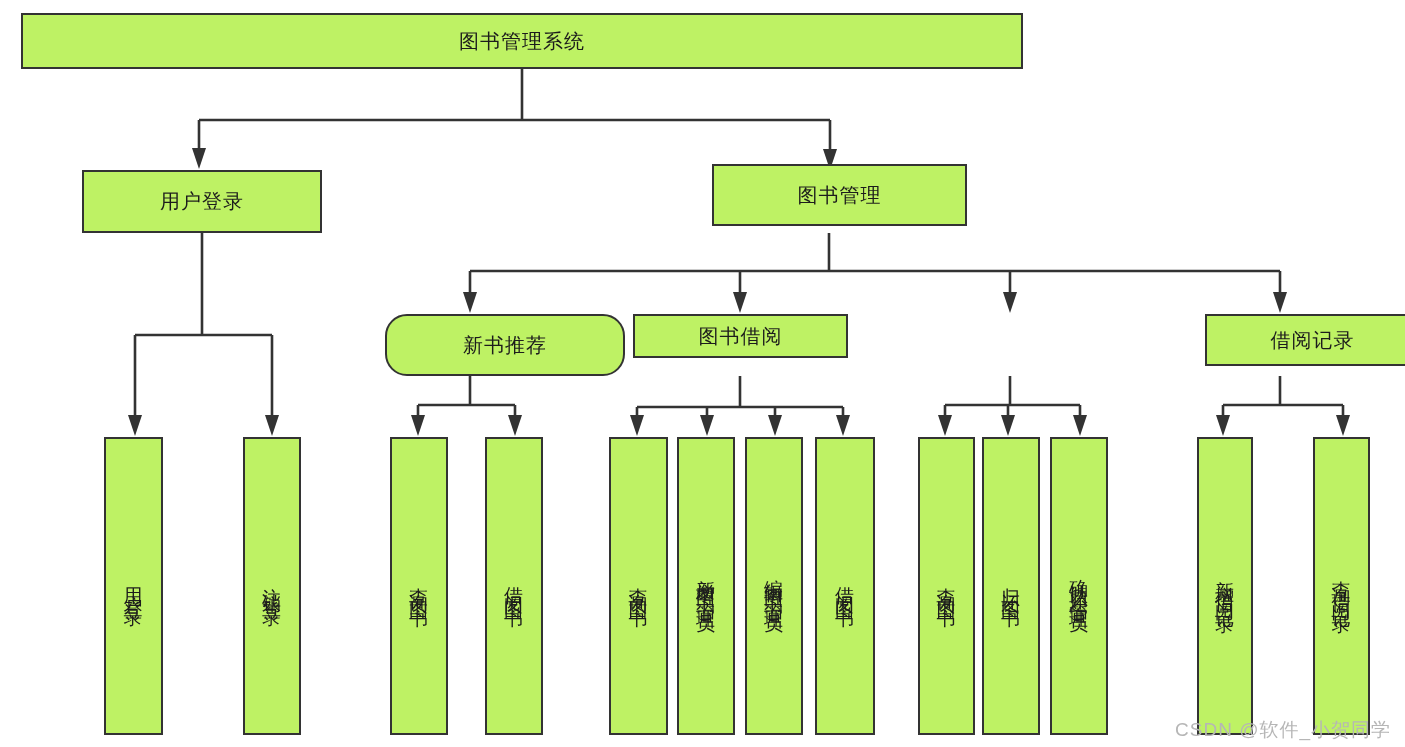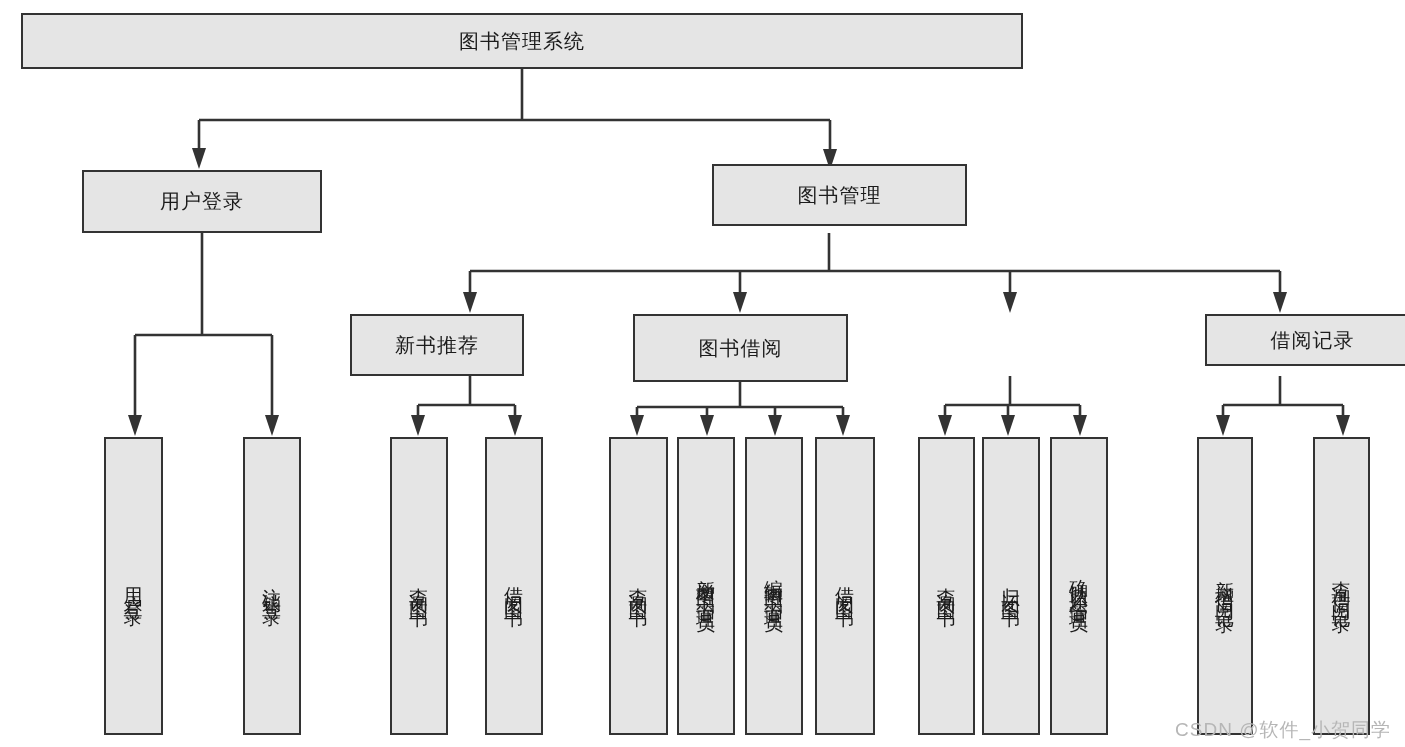--- a/index.html
+++ b/index.html
@@ -13,21 +13,21 @@
   }
   .connectors {
     position: absolute;
     left: 0; top: 0;
     width: 1405px; height: 747px;
     z-index: 1;
   }
   .box {
     position: absolute;
     box-sizing: border-box;
-    background: #e5e5e5;
+    background: #bef264;
     border: 2.6px solid #333333;
     display: flex;
     align-items: center;
     justify-content: center;
     color: #1c1c1c;
     z-index: 2;
   }
   .h-label {
     font-size: 20px;
     letter-spacing: 1px;
@@ -95,24 +95,24 @@
     <span class="h-label">图书管理系统</span>
   </div>
 
   <div class="box" style="left:82px; top:170px; width:240px; height:63px;">
     <span class="h-label">用户登录</span>
   </div>
   <div class="box" style="left:712px; top:164px; width:255px; height:62px;font-family:Liberation Serif, serif;">
     <span class="h-label">图书管理</span>
   </div>
 
-  <div class="box" style="left:350px; top:314px; width:174px; height:62px;">
+  <div class="box" style="left:385px; top:314px; width:240px; height:62px;border-radius:22px;">
     <span class="h-label">新书推荐</span>
   </div>
-  <div class="box" style="left:633px; top:314px; width:215px; height:68px;">
+  <div class="box" style="left:633px; top:314px; width:215px; height:44px;">
     <span class="h-label">图书借阅</span>
   </div>
   <div class="box" style="left:1173px; top:314px; width:215px; height:52px;margin-left:32px;">
     <span class="h-label">借阅记录</span>
   </div>
 
   <div class="box" style="left:104px; top:437px; width:59px; height:298px;">
     <span class="v-label">用户登录</span>
   </div>
   <div class="box" style="left:243px; top:437px; width:58px; height:298px;">

